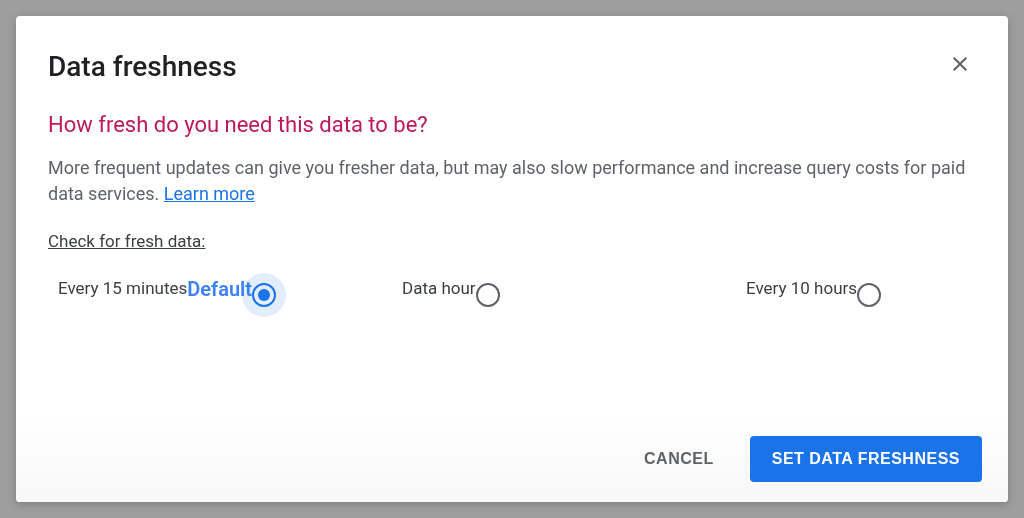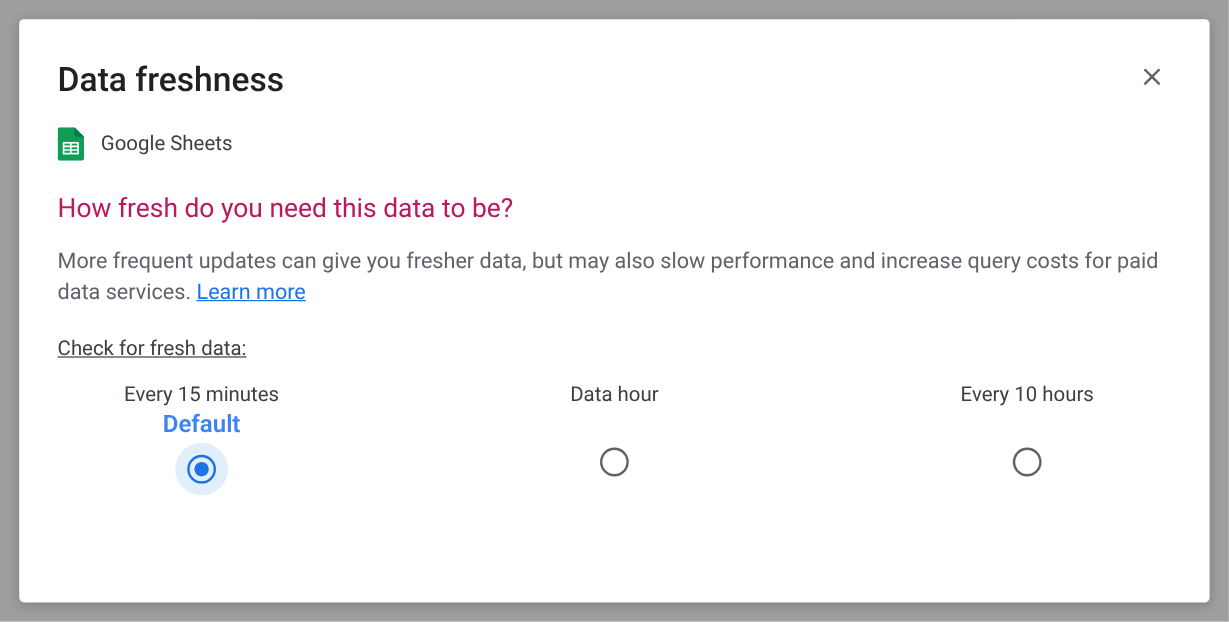--- a/index.html
+++ b/index.html
@@ -73,21 +73,21 @@
       text-decoration: underline;
     }
     .options-row {
       display: flex;
       justify-content: space-between;
       margin-top: 18px;
       padding: 0 10px;
     }
     .option {
       display: flex;
-      flex-direction: column;
+      flex-direction: row;
       align-items: center;
       width: 220px;
       cursor: pointer;
     }
     .option-label {
       font-size: 17px;
       color: #3c4043;
       text-align: center;
     }
     .default-tag {
@@ -173,31 +173,20 @@
 <div class="dialog">
   <div class="dialog-header">
     <h1 class="dialog-title">Data freshness</h1>
     <div class="close-btn">
       <svg width="24" height="24" viewBox="0 0 24 24">
           <path fill="#5f6368" d="M19 6.41 17.59 5 12 10.59 6.41 5 5 6.41 10.59 12 5 17.59 6.41 19 12 13.41 17.59 19 19 17.59 13.41 12z"></path>
         </svg>
     </div>
   </div>
 
-  <div class="source-row">
-    <svg width="22" height="28" viewBox="0 0 22 28">
-      <path fill="#0f9d58" d="M2 0h12l8 8v18a2 2 0 0 1-2 2H2a2 2 0 0 1-2-2V2a2 2 0 0 1 2-2z"></path>
-      <path fill="#087a45" d="M14 0l8 8h-6a2 2 0 0 1-2-2V0z"></path>
-      <rect x="5" y="13" width="12" height="9" fill="none" stroke="#fff" stroke-width="1.4"></rect>
-      <line x1="5" y1="16" x2="17" y2="16" stroke="#fff" stroke-width="1.4"></line>
-      <line x1="5" y1="19" x2="17" y2="19" stroke="#fff" stroke-width="1.4"></line>
-      <line x1="11" y1="13" x2="11" y2="22" stroke="#fff" stroke-width="1.4"></line>
-    </svg>
-    <span class="source-label">Google Sheets</span>
-  </div>
 
   <div class="question">How fresh do you need this data to be?</div>
 
   <p class="description">
     <span>More frequent updates can give you fresher data, but may also slow performance and increase query costs for paid data services. </span><a class="learn-more">Learn more</a>
   </p>
 
   <div class="check-label">Check for fresh data:</div>
 
   <div class="options-row">
@@ -211,13 +200,17 @@
       <div class="spacer"></div>
       <div class="radio"></div>
     </div>
     <div class="option">
       <div class="option-label">Every 10 hours</div>
       <div class="spacer"></div>
       <div class="radio"></div>
     </div>
   </div>
 
+  <div class="footer">
+    <button class="btn-cancel">CANCEL</button>
+    <button class="btn-primary">SET DATA FRESHNESS</button>
+  </div>
 </div>
 
 </body></html>

